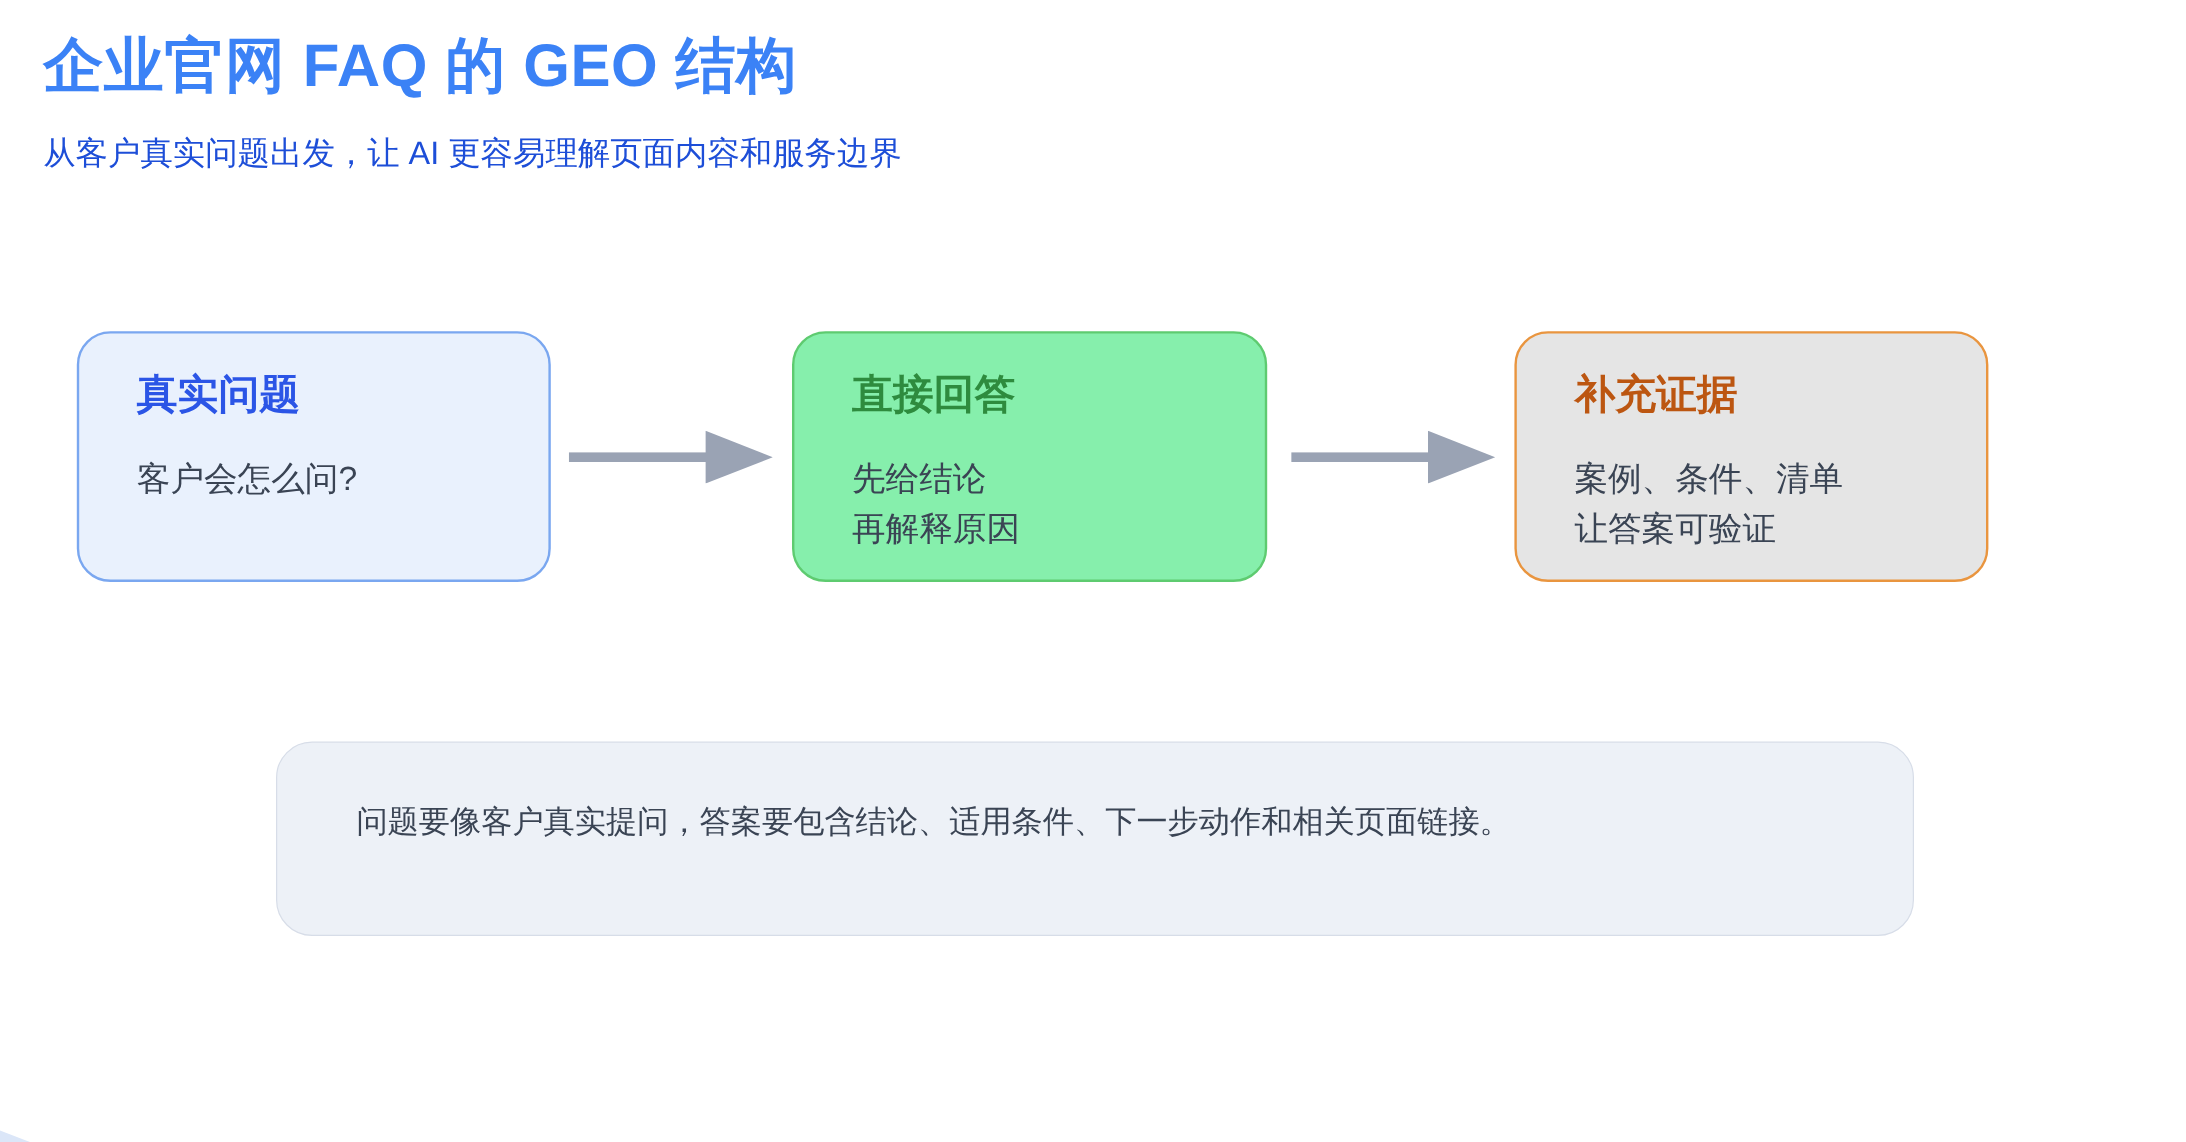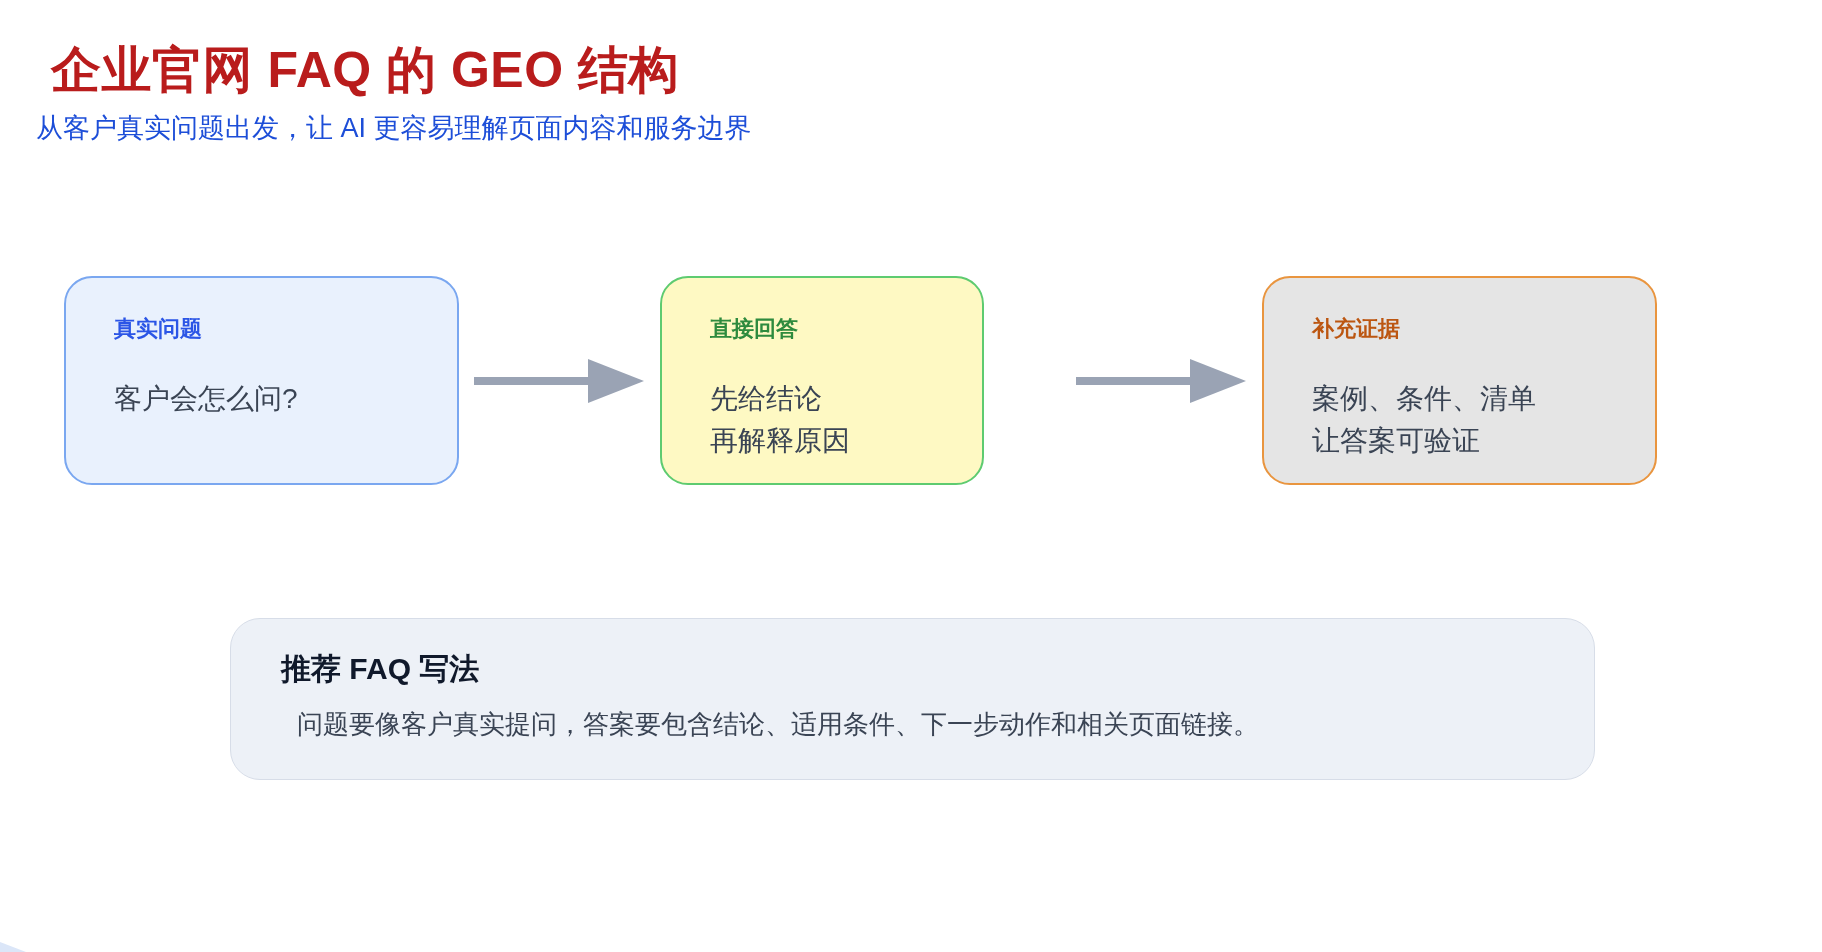--- a/index.html
+++ b/index.html
@@ -14,23 +14,23 @@
     height: 952px;
     background: #ffffff;
     overflow: hidden;
   }
   .page-title {
     position: absolute;
     left: 36px;
     top: 22px;
     font-size: 50px;
     font-weight: 800;
-    color: #b91c1c;
+    color: #3b82f6;
     letter-spacing: 0.5px;
-    margin: 15px;
+    margin: 0;
   }
   .page-subtitle {
     position: absolute;
     left: 36px;
     top: 110px;
     font-size: 27px;
     font-weight: 400;
     color: #1d4ed8;
     margin: 0;
   }
@@ -38,21 +38,21 @@
     position: absolute;
     top: 276px;
     height: 209px;
     width: 395px;
     box-sizing: border-box;
     border-radius: 28px;
     border: 2px solid transparent;
     padding: 28px 48px;
   }
   .step-title {
-    font-size: 22px;
+    font-size: 34px;
     font-weight: 800;
     line-height: 46px;
     margin: 0 0 26px 0;
   }
   .step-line {
     font-size: 28px;
     line-height: 42px;
     color: #3a4454;
   }
   .flow-arrow {
@@ -107,37 +107,36 @@
   <div class="step" style="left: 64px; background: rgb(233, 241, 253); border-color: rgb(122, 167, 240);">
     <h2 class="step-title" style="color: rgb(43, 85, 230);">真实问题</h2>
     <div class="step-line">客户会怎么问?</div>
   </div>
 
   <svg class="flow-arrow" style="left:474px;" viewBox="0 0 170 44">
     <rect x="0" y="18" width="116" height="8" class="arrow-fill" fill="#9aa3b4"></rect>
     <polygon points="114,0 170,22 114,44" class="arrow-fill" fill="#9aa3b4"></polygon>
   </svg>
 
-  <div class="step" style="left: 660px; width: 324px; background: #fef9c3; border-color: rgb(94, 203, 112);">
+  <div class="step" style="left: 660px; width: 396px; background: #86efac; border-color: rgb(94, 203, 112);">
     <h2 class="step-title" style="color: rgb(46, 139, 62);">直接回答</h2>
     <div class="step-line">先给结论</div>
     <div class="step-line">再解释原因</div>
   </div>
 
   <svg class="flow-arrow" style="left:1076px;" viewBox="0 0 170 44">
     <rect x="0" y="18" width="116" height="8" class="arrow-fill" fill="#9aa3b4"></rect>
     <polygon points="114,0 170,22 114,44" class="arrow-fill" fill="#9aa3b4"></polygon>
   </svg>
 
   <div class="step" style="left: 1262px; background: #e5e5e5; border-color: rgb(233, 149, 63);">
     <h2 class="step-title" style="color: rgb(188, 86, 17);">补充证据</h2>
     <div class="step-line">案例、条件、清单</div>
     <div class="step-line">让答案可验证</div>
   </div>
 
   <div class="note-panel">
-    <h3 class="note-title">推荐 FAQ 写法</h3>
     <p class="note-body">问题要像客户真实提问，答案要包含结论、适用条件、下一步动作和相关页面链接。</p>
   </div>
 
   <div class="corner-peek"></div>
 
 </div>
 
 </body></html>

